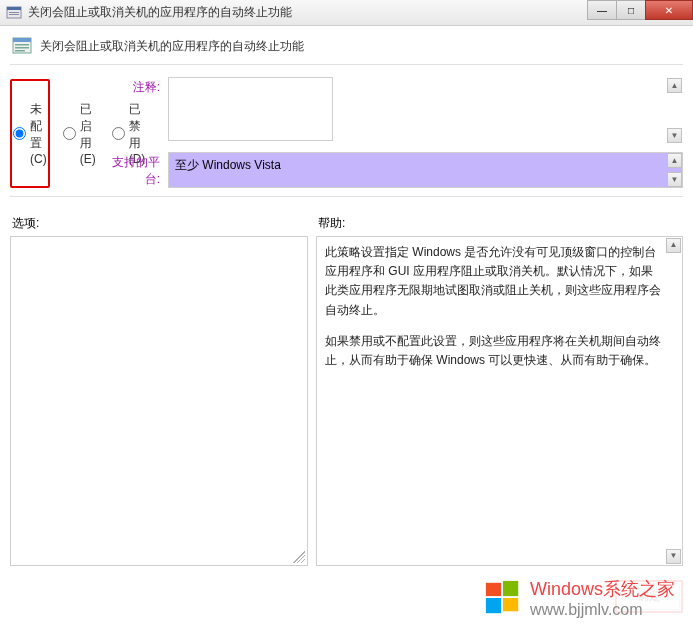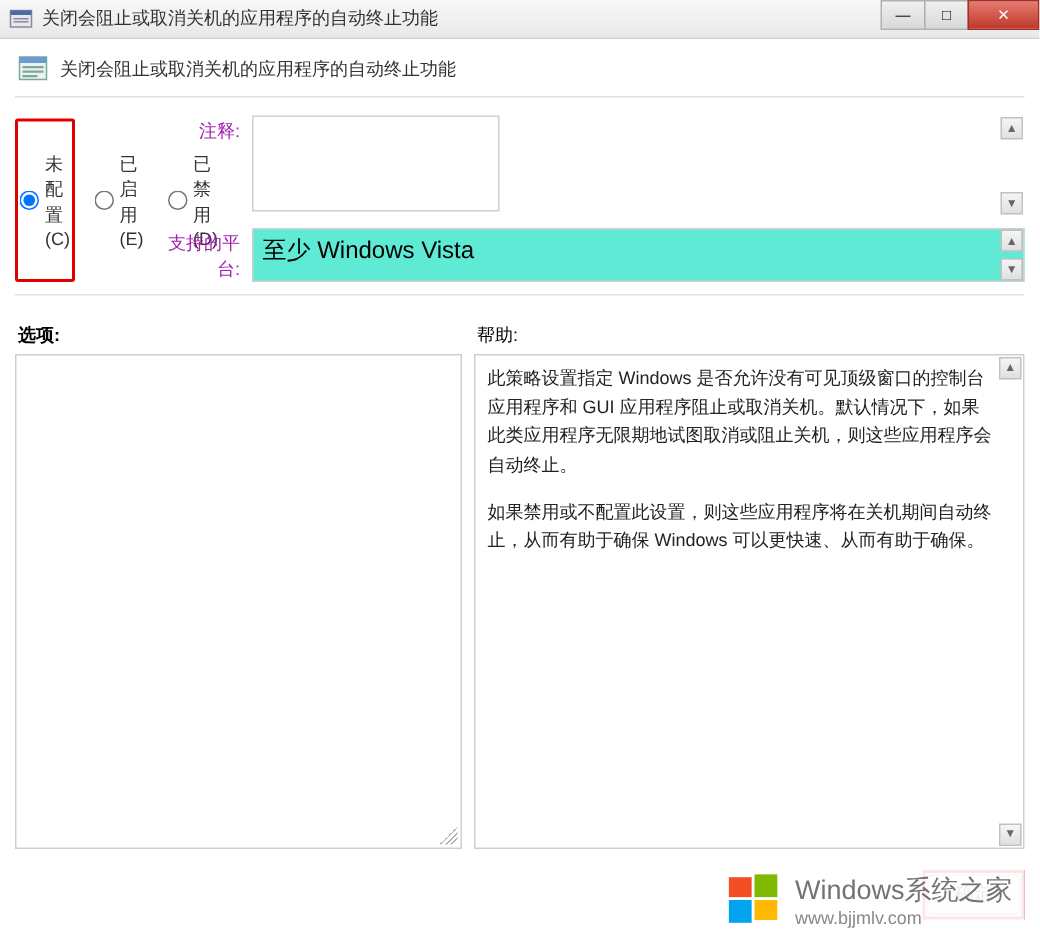--- a/index.html
+++ b/index.html
@@ -125,30 +125,30 @@
       background: linear-gradient(to bottom, #f5f5f5, #e0e0e0);
       border: 1px solid #c0c0c0;
       font-size: 8px;
       display: flex; align-items: center; justify-content: center;
       color: #666;
     }
     .platform-box {
       flex: 1;
       height: 36px;
       border: 1px solid #cfcfcf;
-      background: #5eead4;
+      background: #c4b5fd;
       padding: 4px 6px;
       position: relative;
-      font-size: 16px;
+      font-size: 12px;
     }
     .labels-row {
       display: flex;
       padding: 10px 12px 4px 12px;
     }
-    .labels-row .lbl-left { width: 306px; font-weight: bold; }
+    .labels-row .lbl-left { width: 306px; }
     .panes {
       display: flex;
       gap: 8px;
       padding: 0 10px 8px 10px;
       height: 338px;
     }
     .pane {
       border: 1px solid #cfcfcf;
       background: #fff;
       position: relative;
@@ -173,22 +173,22 @@
     .watermark {
       position: absolute;
       right: 10px;
       bottom: 10px;
       display: flex;
       align-items: center;
       gap: 8px;
       background: rgba(255,255,255,0.9);
       padding: 4px 8px;
     }
-    .watermark-text1 { font-size: 18px; color: #737373; }
-    .watermark-text2 { font-size: 12px; color: #888; display:block; }
+    .watermark-text1 { font-size: 18px; color: #ef4444; }
+    .watermark-text2 { font-size: 16px; color: #888; display:block; }
     .win-logo { display: inline-flex; }
     .resize-grip {
       position: absolute;
       right: 2px; bottom: 2px;
       width: 12px; height: 12px;
       background:
         linear-gradient(135deg, transparent 50%, #b0b0b0 50%, #b0b0b0 55%, transparent 55%,
                         transparent 65%, #b0b0b0 65%, #b0b0b0 70%, transparent 70%,
                         transparent 80%, #b0b0b0 80%, #b0b0b0 85%, transparent 85%);
     }

